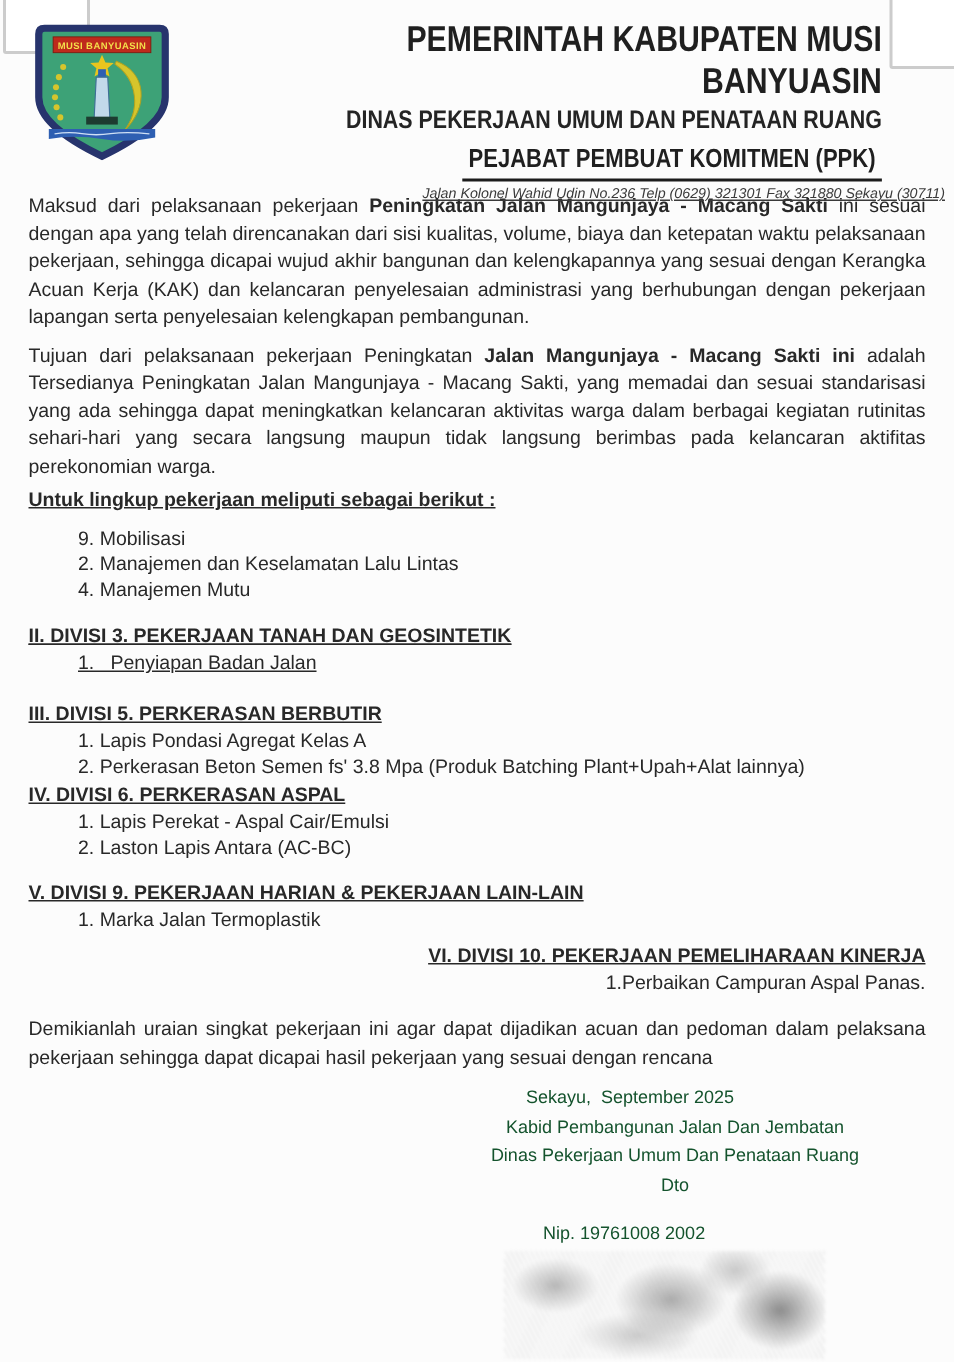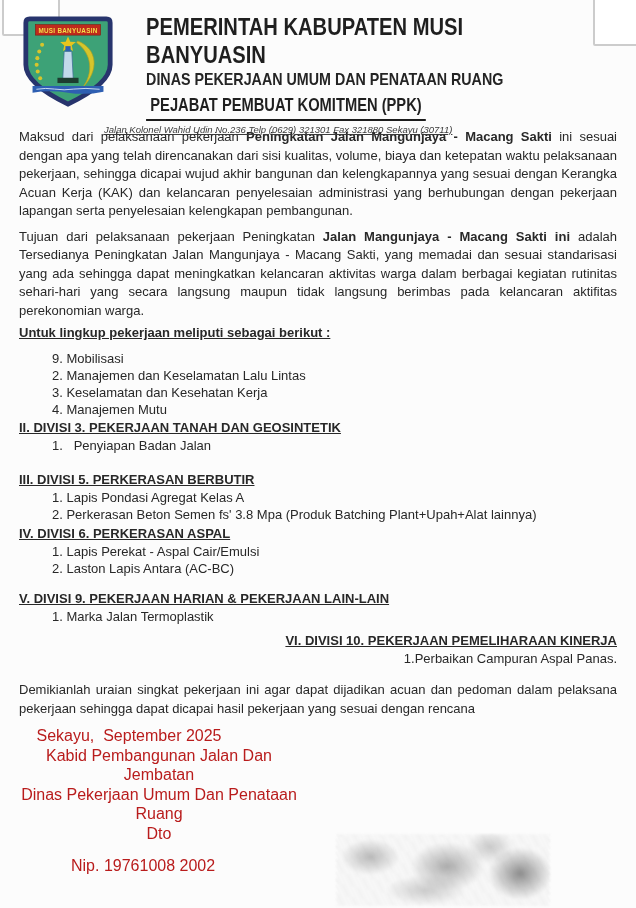--- a/index.html
+++ b/index.html
@@ -9,48 +9,48 @@
     font-family:"Liberation Sans",sans-serif;
     -webkit-font-smoothing:antialiased;
   }
   .corner-tab{position:absolute;background:#ffffff;border:2px solid #cccccc;border-radius:2px;}
   .corner-tab.left{left:2px;top:-14px;width:54px;height:46px;}
   .corner-tab.right{left:593px;top:-16px;width:90px;height:58px;}
 
   
   .letterhead{position:relative;height:112px;}
   .crest{position:absolute;left:20px;top:15px;width:96px;height:92px;}
-  .titles{position:absolute;left:104px;right:6px;top:13px;text-align:left;}
+  .titles{position:absolute;left:104px;right:6px;top:13px;text-align:right;}
   .condense{display:block;transform:scaleX(0.84);transform-origin:50% 50%;}
   .title1{font-size:24px;font-weight:700;line-height:28px;letter-spacing:0px;color:#1f1f1f;}
   .title2{font-size:17px;font-weight:700;line-height:22px;color:#242424;}
   .title3-wrap{margin-top:1px;line-height:26px;}
   .title3{display:inline-block;font-size:17.5px;font-weight:700;color:#1f1f1f;
           border-bottom:2.5px solid #1c1c1c;padding:0 5px 1px 5px;}
   .address{font-size:9.5px;font-style:italic;color:#3a3a3a;line-height:14px;margin-top:2px;
            text-decoration:underline;}
 
   
   .content{padding:0 19px;}
   p.body-par{margin:0;font-size:13px;line-height:18.5px;text-align:justify;}
   p.body-par.p1{margin-top:16px;}
   p.body-par.p2{margin-top:7px;}
   .bold{font-weight:700;}
   .scope-heading{margin-top:3px;font-size:13px;line-height:19px;font-weight:700;
                  text-decoration:underline;}
   .section{margin:0;}
   .sec-heading{font-size:13px;line-height:19px;font-weight:700;text-decoration:underline;}
   .item{font-size:13px;line-height:17px;padding-left:33px;white-space:pre-wrap;}
-  .s0{margin-top:8px;} .s1{margin-top:0;} .s2{margin-top:16px;}
+  .s0{margin-top:8px;} .s1{margin-top:13px;text-decoration:underline;} .s2{margin-top:16px;}
   .s3{margin-top:1px;} .s4{margin-top:12px;} .s5{margin-top:6px;text-align:right;}
   p.closing{margin:14px 0 0 0;font-size:13px;line-height:18.5px;text-align:justify;}
 
   
-  .sig-block{position:relative;margin-top:8px;width:280px;
-             text-align:center;font-size:16px;line-height:19.5px;color:#b91c1c;}
+  .sig-block{position:relative;margin-top:8px;margin-left:291px;width:280px;
+             text-align:center;font-size:12px;line-height:19.5px;color:#14532d;}
   .sig-line{white-space:pre-wrap;}
   .sig-place{text-align:center;margin-right:60px;}
   .sig-nip{margin-top:13px;text-align:left;padding-left:52px;white-space:pre-wrap;}
   .scribble{
     position:absolute;left:336px;top:834px;width:214px;height:72px;z-index:5;
     background:
       radial-gradient(ellipse 42px 26px at 16% 32%, rgba(75,75,75,.36), rgba(0,0,0,0) 70%),
       radial-gradient(ellipse 52px 34px at 52% 45%, rgba(60,60,60,.40), rgba(0,0,0,0) 72%),
       radial-gradient(ellipse 46px 38px at 86% 55%, rgba(45,45,45,.52), rgba(0,0,0,0) 70%),
       radial-gradient(ellipse 58px 22px at 42% 78%, rgba(90,90,90,.28), rgba(0,0,0,0) 70%),
@@ -101,21 +101,20 @@
 
   <p class="body-par p1"><span>Maksud dari pelaksanaan pekerjaan </span><span class="bold">Peningkatan Jalan Mangunjaya - Macang Sakti</span><span> ini sesuai dengan apa yang telah direncanakan dari sisi kualitas, volume, biaya dan ketepatan waktu pelaksanaan pekerjaan, sehingga dicapai wujud akhir bangunan dan kelengkapannya yang sesuai dengan Kerangka Acuan Kerja (KAK) dan kelancaran penyelesaian administrasi yang berhubungan dengan pekerjaan lapangan serta penyelesaian kelengkapan pembangunan.</span></p>
 
   <p class="body-par p2"><span>Tujuan dari pelaksanaan pekerjaan Peningkatan </span><span class="bold">Jalan Mangunjaya - Macang Sakti ini</span><span> adalah Tersedianya Peningkatan Jalan Mangunjaya - Macang Sakti, yang memadai dan sesuai standarisasi yang ada sehingga dapat meningkatkan kelancaran aktivitas warga dalam berbagai kegiatan rutinitas sehari-hari yang secara langsung maupun tidak langsung berimbas pada kelancaran aktifitas perekonomian warga.</span></p>
 
   <div class="scope-heading">Untuk lingkup pekerjaan meliputi sebagai berikut :</div>
 
   <div class="section s0">
     <div class="item">9. Mobilisasi</div>
     <div class="item">2. Manajemen dan Keselamatan Lalu Lintas</div>
-    <div class="item">3. Keselamatan dan Kesehatan Kerja</div>
     <div class="item">4. Manajemen Mutu</div>
   </div>
 
   <div class="section s1">
     <div class="sec-heading">II. DIVISI 3. PEKERJAAN TANAH DAN GEOSINTETIK</div>
     <div class="item">1.   Penyiapan Badan Jalan</div>
   </div>
 
   <div class="section s2">
     <div class="sec-heading">III. DIVISI 5. PERKERASAN BERBUTIR</div>

